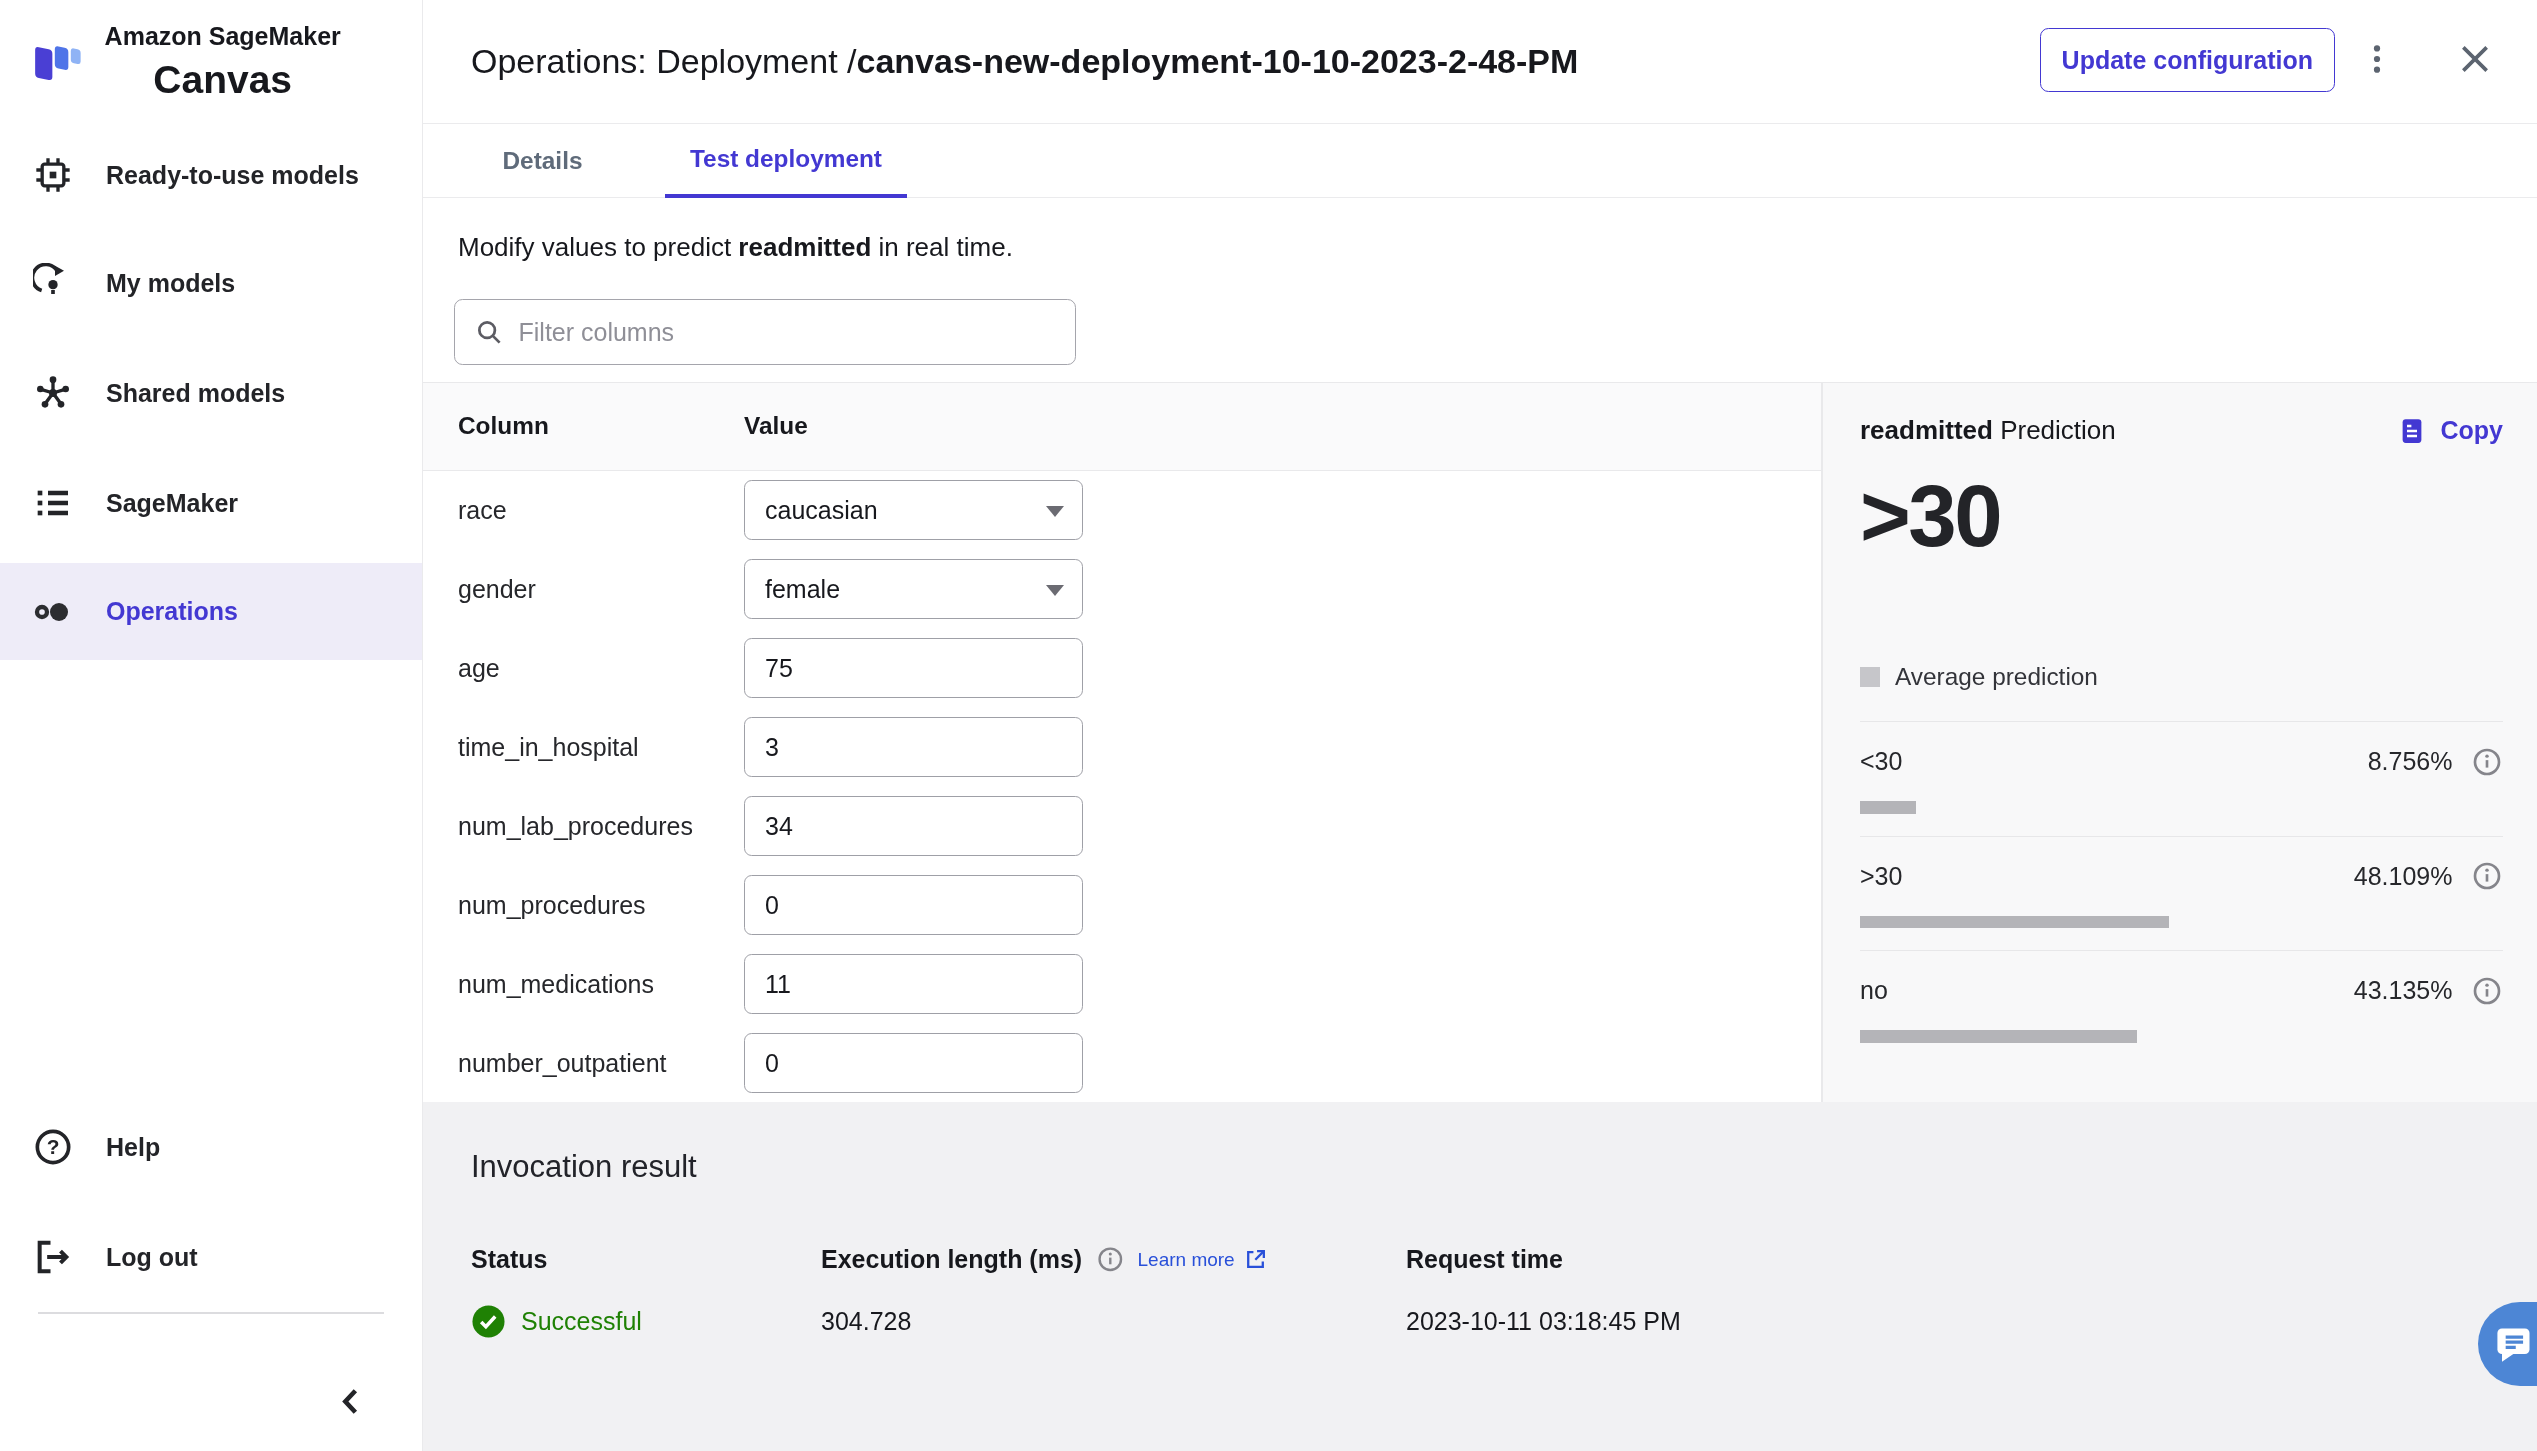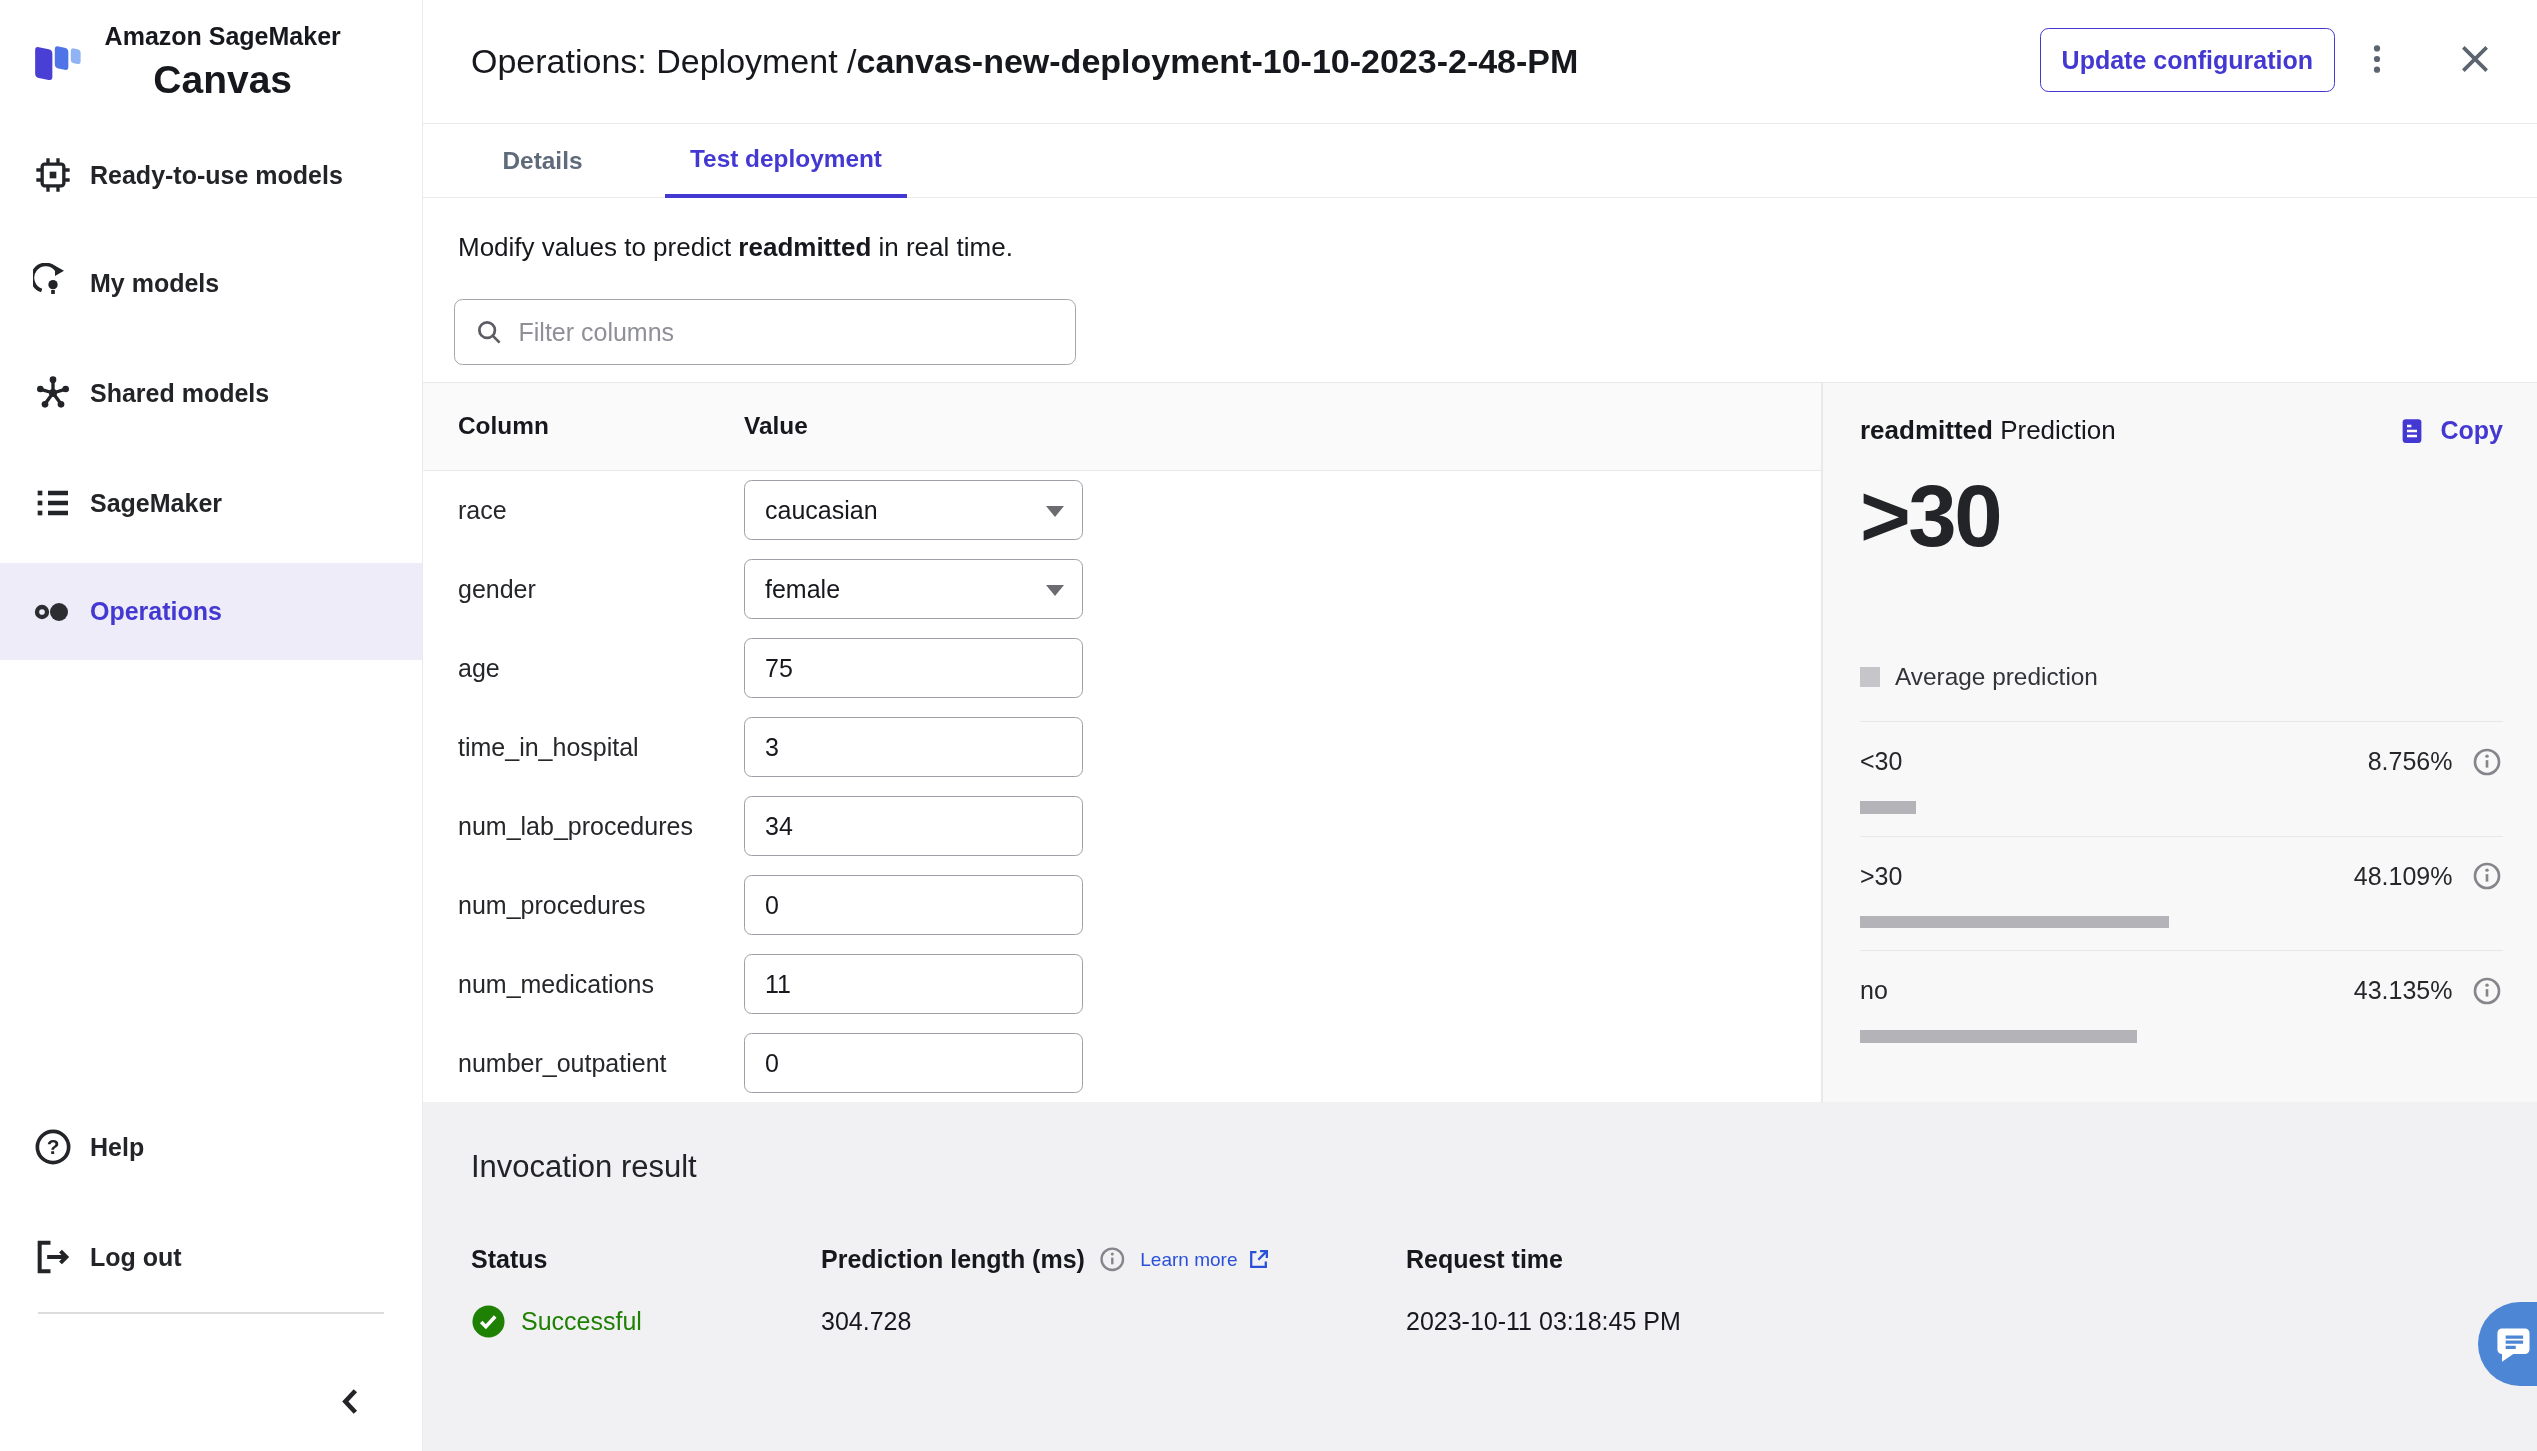--- a/index.html
+++ b/index.html
@@ -9,21 +9,21 @@
   
   #sidebar { position:absolute; left:0; top:0; width:423px; height:1452px;
              background:#fff; border-right:1.7px solid #eaeaec; z-index:5; }
   .brand { position:absolute; left:28.6px; top:22px; display:flex; gap:17px; align-items:flex-start; }
   .brand-logo { width:59px; height:59px; margin-top:11.8px; flex:none; }
   .brand-text { display:flex; flex-direction:column; align-items:center; }
   .brand-l1 { font-size:25px; font-weight:700; color:#17181d; }
   .brand-l2 { font-size:39px; font-weight:700; margin-top:6.7px; color:#17181d; }
 
   .nav-item { position:absolute; left:0; width:100%; height:54px; display:flex;
-              align-items:center; gap:16px; padding-left:32px; cursor:pointer; color:#232428; }
+              align-items:center; gap:32px; padding-left:32px; cursor:pointer; color:#232428; }
   .nav-item .nico { width:42px; height:42px; flex:none; display:flex; align-items:center; justify-content:center; }
   .nav-item .nlbl { font-size:25px; font-weight:700; color:#232428; }
   .ni0 { top:148px; } .ni1 { top:256px; } .ni2 { top:366px; } .ni3 { top:476px; }
   .ni4 { top:563px; height:97px; background:#eeecf8; }
   .ni4 .nlbl { color:#4338d2; }
   .ni-help { top:1120px; } .ni-logout { top:1230px; }
   .sb-divider { position:absolute; left:38px; right:38px; top:1312px; height:1.7px; background:#dcdcdf; }
   .collapse-btn { position:absolute; right:44px; top:1374px; width:54px; height:54px;
                   display:flex; align-items:center; justify-content:center; cursor:pointer; color:#232428; }
 
@@ -365,21 +365,21 @@
       <div class="bar" style="width: 43.135%;"></div>
     </div>
   </div>
 </aside>
 
 <section id="invocation">
   <div class="inv-title">Invocation result</div>
   <div class="inv-grid">
     <div class="inv-h">Status</div>
     <div class="inv-h">
-      <span>Prediction length (ms)</span>
+      <span>Execution length (ms)</span>
       <svg width="28.6" height="28.6" viewBox="0 0 24 24" fill="none" stroke="#85858b" stroke-width="2">
         <circle cx="12" cy="12" r="9"></circle>
           <path d="M12 10.6v5.6"></path>
           <circle cx="12" cy="7.6" r="1.3" fill="#85858b" stroke="none"></circle>
       </svg>
       <span class="learn-more">
         <span>Learn more</span>
         <svg width="25" height="25" viewBox="0 0 24 24" fill="none" stroke="#2950d9" stroke-width="2.2">
           <path d="M10 5H5v14h14v-5"></path>
             <path d="M13.5 4H20v6.5"></path>

